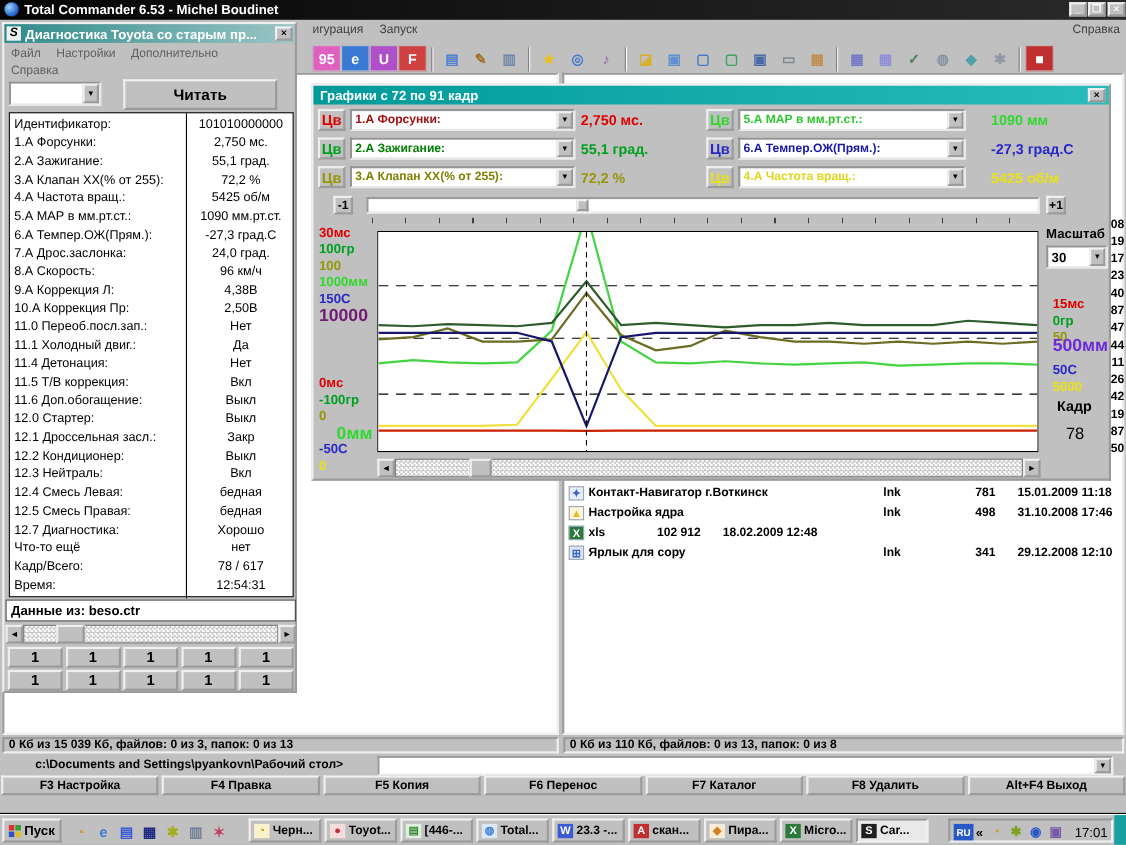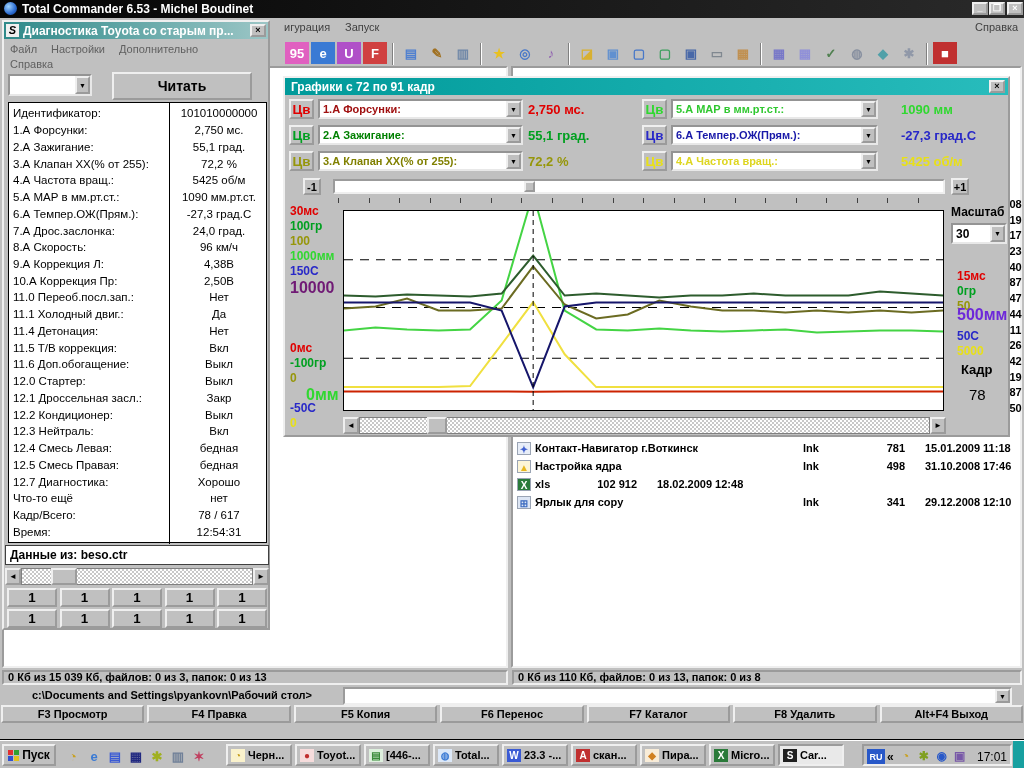--- a/index.html
+++ b/index.html
@@ -16,21 +16,21 @@
   .panel{background:#fff;border:2px inset #efefef}
   .combo{background:#fff;border:2px inset #e8e8e8;display:flex;align-items:center;overflow:hidden;white-space:nowrap}
   .combo .dd{margin-left:auto;width:15px;align-self:stretch;background:#c0c0c0;border:2px outset #efefef;
     display:flex;align-items:center;justify-content:center;font-size:7px}
   .tbtn{width:26px;height:24px;border:1px solid #c0c0c0;display:flex;align-items:center;justify-content:center;
     font-size:13px;line-height:13px}
   .tsep{width:2px;height:22px;border-left:1px solid #808080;border-right:1px solid #fff;margin:0 4px}
   .diagrow{display:flex;flex:1;align-items:center;font-weight:normal;font-size:11.5px}
   .diagrow .lb{flex:1;padding-left:4px;white-space:nowrap;overflow:hidden}
   .diagrow .vl{width:94px;text-align:center;white-space:nowrap}
-  .frag{height:15.7px;font-size:11px;text-align:center;overflow:hidden}
+  .frag{height:15.7px;font-size:11px;text-align:right;overflow:hidden}
   .filerow{display:flex;align-items:center;height:18px;white-space:nowrap;overflow:hidden}
   .fico{width:14px;height:13px;font-size:10px;line-height:13px;text-align:center;margin:0 4px 0 4px;flex:none}
   .fname{width:268px;overflow:hidden}
   .ftype{width:46px}
   .fsize{width:60px;text-align:right;padding-right:4px}
   .fdate{padding-left:16px}
   .fkey{flex:1;height:18px;font-size:11px}
   .taskbtn{width:66px;height:22px;margin-right:3px;display:flex;align-items:center;padding:0 3px;overflow:hidden;
     background:#c0c0c0;border:2px outset #efefef;white-space:nowrap}
   .taskbtn .ti{width:14px;height:13px;flex:none;font-size:10px;line-height:13px;text-align:center;margin-right:3px}
@@ -410,21 +410,21 @@
   </div>
 
   <div class="abs" style="left:0;top:687px;width:1024px;height:18px;padding-left:12px;">
     <span class="abs" style="left:32px;top:2px;">c:\Documents and Settings\pyankovn\Рабочий стол&gt;</span>
     <div class="abs white sunk" style="left:343px;top:0;width:669px;height:18px;">
       <span class="abs btn" style="right:0;top:0;width:15px;height:14px;font-size:7px;">▼</span>
     </div>
   </div>
 
   <div id="fkeys" class="abs flex" style="left:1px;top:705px;width:1022px;height:18px;gap:3px;">
-      <button class="btn fkey" style="font-family: inherit; font-weight: bold;">F3 Просмотр</button>
+      <button class="btn fkey" style="font-family: inherit; font-weight: bold;">F3 Настройка</button>
       <button class="btn fkey" style="font-family: inherit; font-weight: bold;">F4 Правка</button>
       <button class="btn fkey" style="font-family: inherit; font-weight: bold;">F5 Копия</button>
       <button class="btn fkey" style="font-family: inherit; font-weight: bold;">F6 Перенос</button>
       <button class="btn fkey" style="font-family: inherit; font-weight: bold;">F7 Каталог</button>
       <button class="btn fkey" style="font-family: inherit; font-weight: bold;">F8 Удалить</button>
       <button class="btn fkey" style="font-family: inherit; font-weight: bold;">Alt+F4 Выход</button>
     </div>
 
   <div class="abs" style="left:0;top:740px;width:1024px;height:28px;background:#c0c0c0;border-top:1px solid #fff;box-shadow:0 -1px 0 #000;">
     <div class="abs btn" style="left:2px;top:3px;width:54px;height:22px;gap:3px;">

